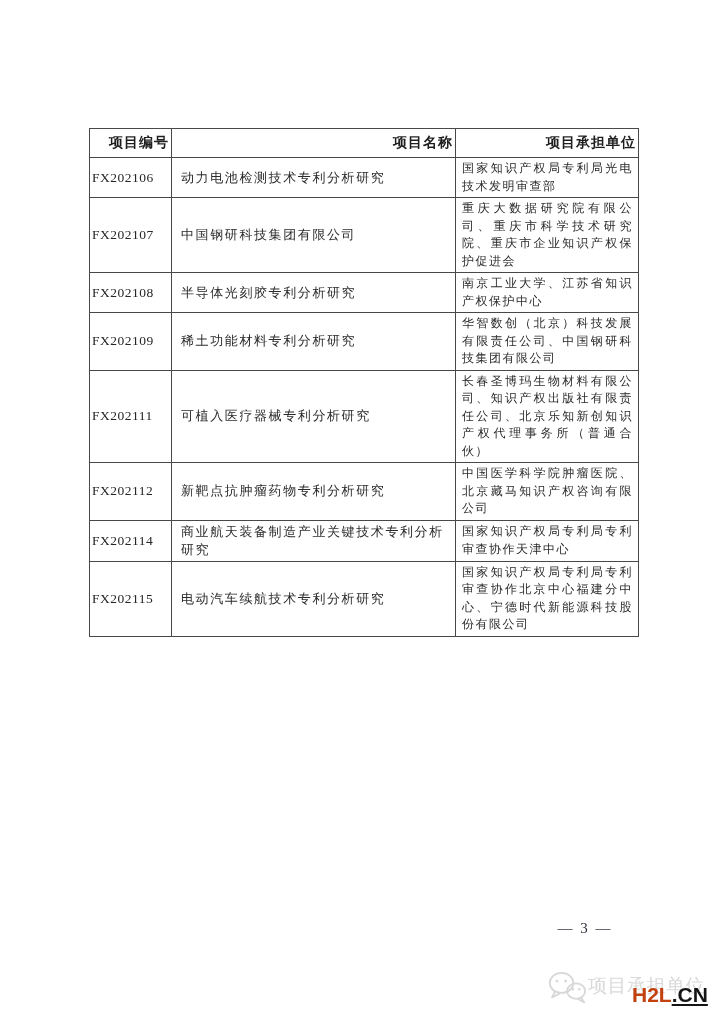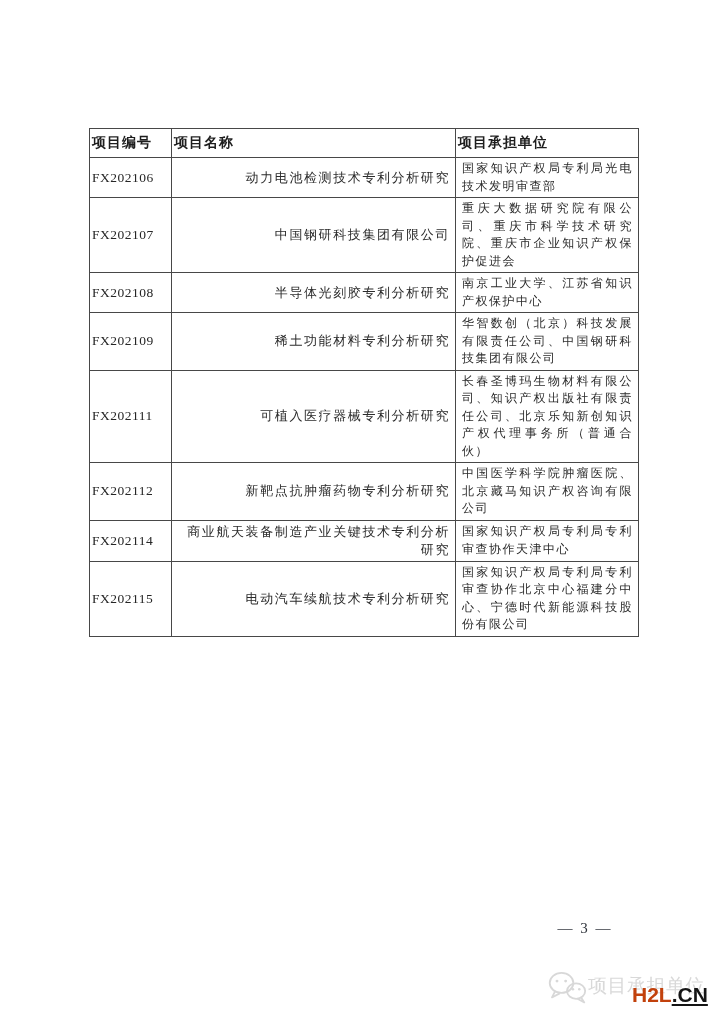--- a/index.html
+++ b/index.html
@@ -30,37 +30,37 @@
   table.projects td {
     border: 1px solid #484848;
     vertical-align: middle;
     box-sizing: border-box;
   }
   table.projects th {
     height: 29px;
     font-weight: bold;
     font-size: 14px;
     letter-spacing: 1px;
-    text-align: left;
+    text-align: right;
     color: #1e1e1e;
     padding: 2px;
   }
   td.c1 {
     text-align: left;
     font-size: 13.5px;
     letter-spacing: 0.5px;
     color: #262626;
     padding: 2px;
   }
   td.c2 {
     font-size: 13px;
     letter-spacing: 1.6px;
     line-height: 18px;
     padding: 2px 5px 2px 9px;
-    text-align: right;
+    text-align: left;
   }
   td.c3 {
     font-size: 12px;
     letter-spacing: 1.5px;
     line-height: 17.5px;
     padding: 2px 5px 2px 6px;
     text-align: justify;
   }
 
   

